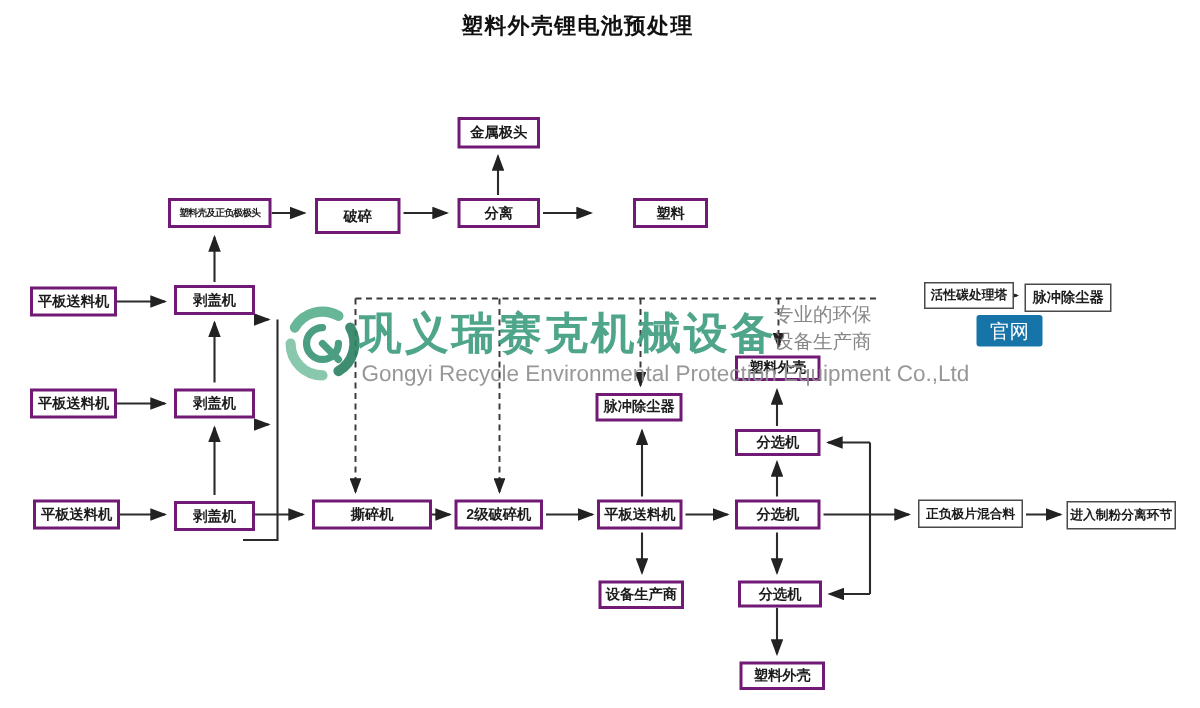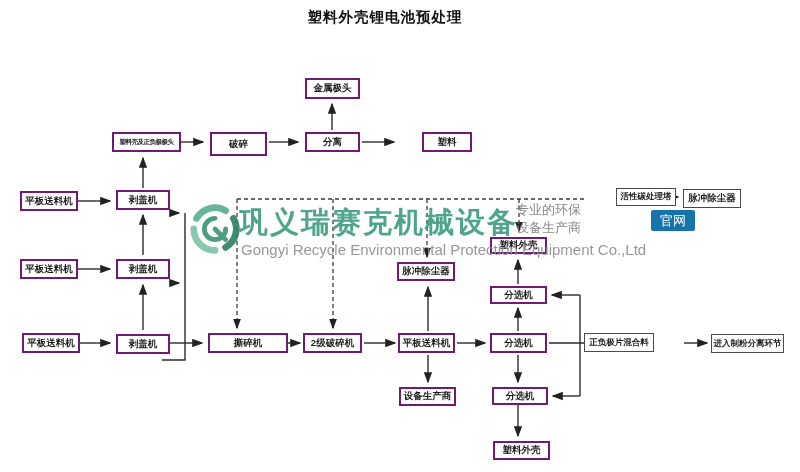--- a/index.html
+++ b/index.html
@@ -88,21 +88,21 @@
   <div class="node" style="left:116px;top:190px;width:54px;height:20px">剥盖机</div>
   <div class="node" style="left:20px;top:259px;width:58px;height:20px">平板送料机</div>
   <div class="node" style="left:116px;top:259px;width:54px;height:20px">剥盖机</div>
   <div class="node" style="left:22px;top:333px;width:58px;height:20px">平板送料机</div>
   <div class="node" style="left:116px;top:334px;width:54px;height:20px">剥盖机</div>
 
   <div class="node" style="left:208px;top:333px;width:80px;height:20px">撕碎机</div>
   <div class="node" style="left:303px;top:333px;width:59px;height:20px">2级破碎机</div>
   <div class="node" style="left:398px;top:333px;width:57px;height:20px">平板送料机</div>
   <div class="node" style="left:490px;top:333px;width:57px;height:20px">分选机</div>
-  <div class="node thin" style="left:584px;top:333px;width:70px;height:19px;font-size:8.5px">正负极片混合料</div>
+  <div class="node thin" style="left:612px;top:333px;width:70px;height:19px;font-size:8.5px">正负极片混合料</div>
   <div class="node thin" style="left:711px;top:334px;width:73px;height:19px;font-size:8.5px">进入制粉分离环节</div>
 
   <div class="node" style="left:397px;top:262px;width:58px;height:19px">脉冲除尘器</div>
   <div class="node" style="left:490px;top:286px;width:57px;height:18px">分选机</div>
   <div class="node" style="left:490px;top:237px;width:57px;height:17px">塑料外壳</div>
 
   <div class="node thin" style="left:616px;top:188px;width:60px;height:18px;font-size:8.5px">活性碳处理塔</div>
   <div class="node thin" style="left:683px;top:189px;width:58px;height:19px">脉冲除尘器</div>
 
   <div class="node" style="left:399px;top:387px;width:57px;height:19px">设备生产商</div>

